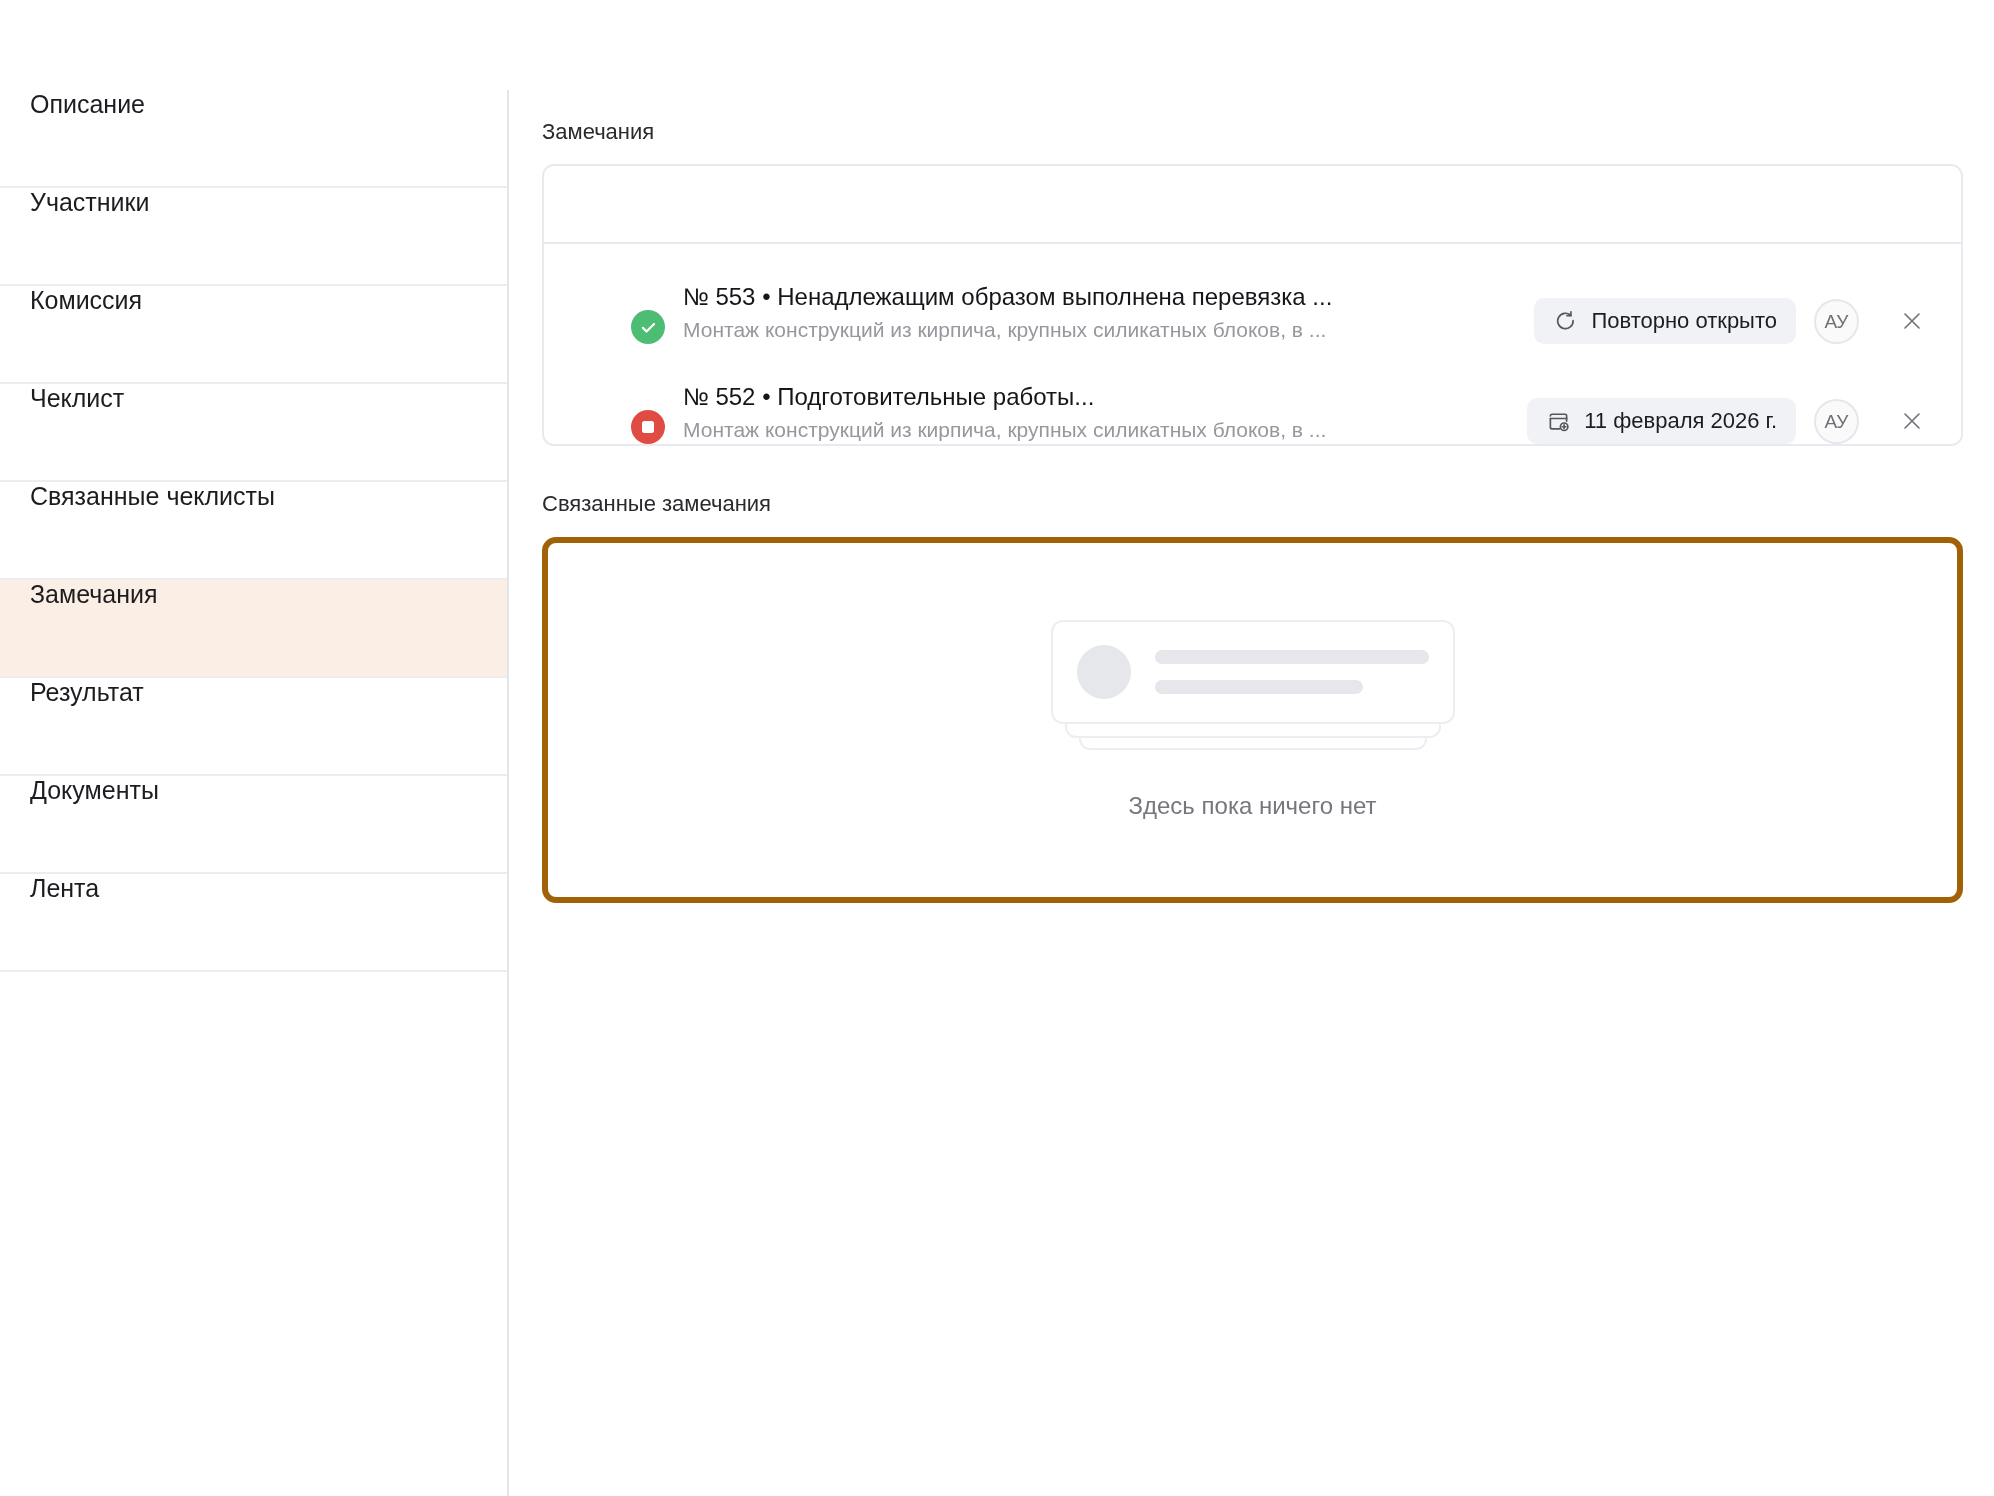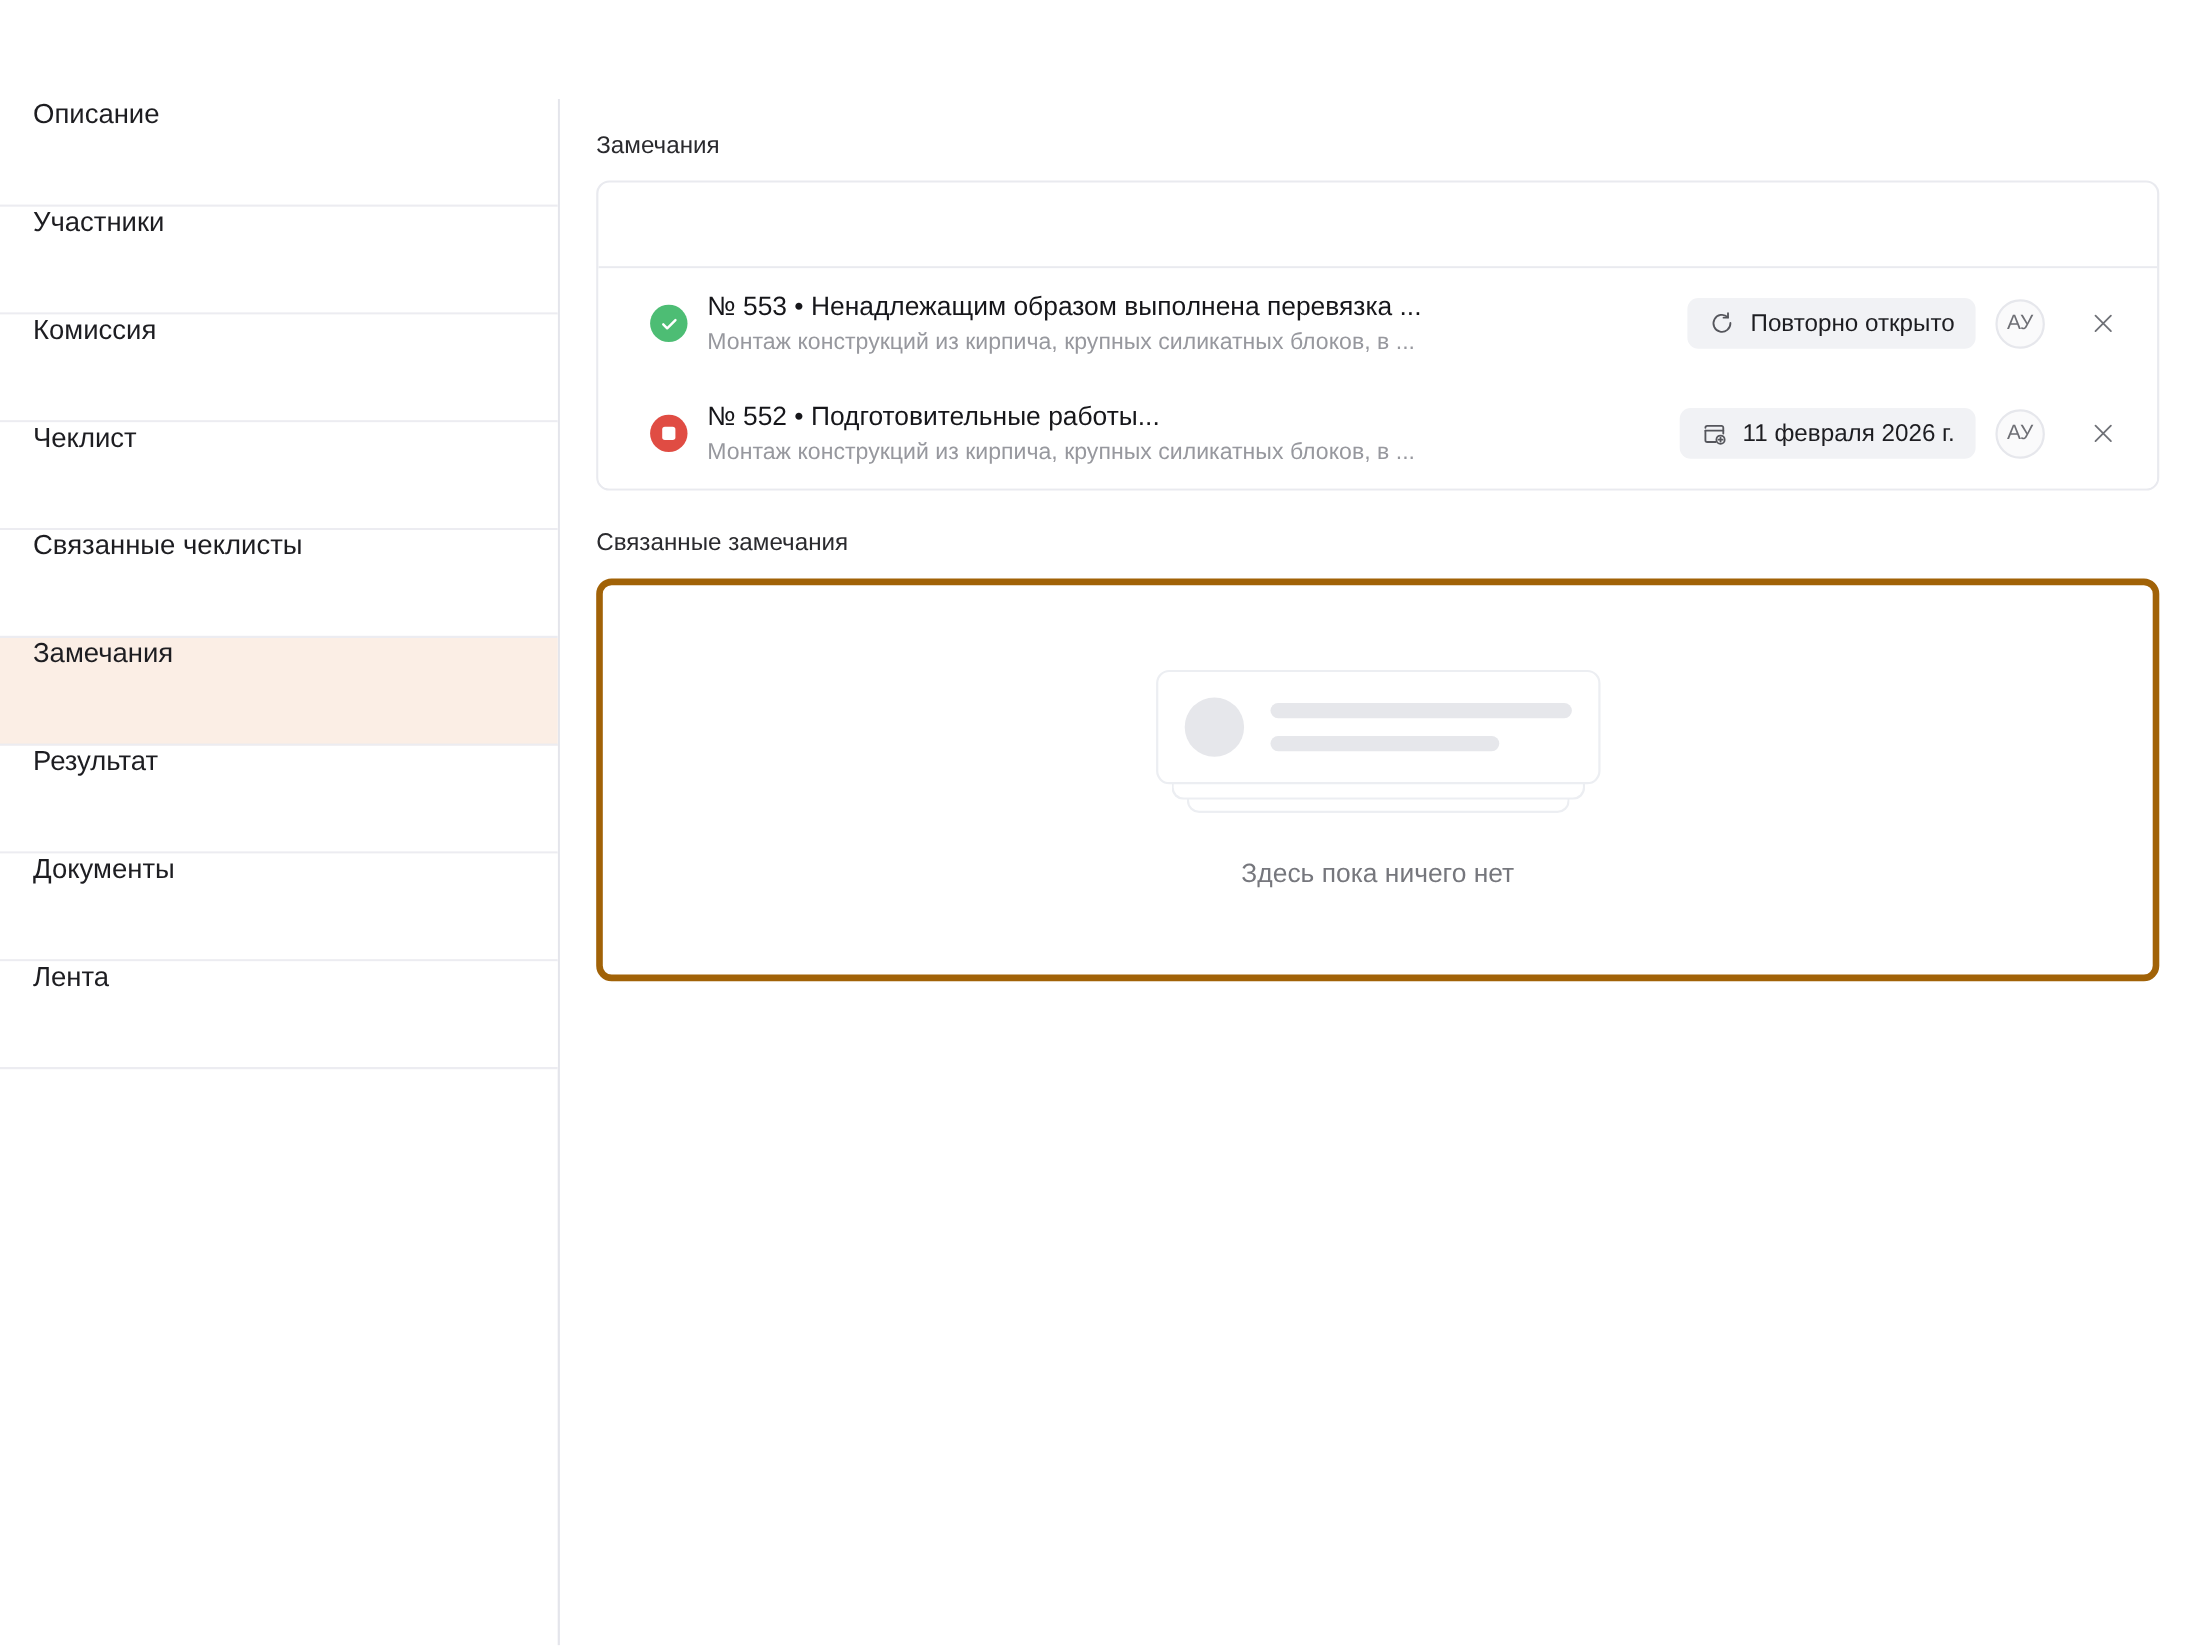--- a/index.html
+++ b/index.html
@@ -116,24 +116,25 @@
     justify-content: center;
     font-size: 25px;
     color: #6d6e74;
     cursor: pointer;
     background: #fff;
   }
   .tab + .tab { border-left: 2px solid #e9eaef; }
 
   .rrow {
     display: flex;
-    align-items: center;
+    align-items: flex-end;
     height: 100px;
     padding: 0 0 0 47px;
     background: #fff;
+    margin-left: 40px;
   }
   .rrow + .rrow { }
 
   .status-dot {
     width: 34px; height: 34px;
     border-radius: 50%;
     flex: 0 0 34px;
     display: flex; align-items: center; justify-content: center;
     margin-right: 18px;
   }
@@ -388,21 +389,21 @@
         </div>
         <div class="row-close">
           <svg width="28" height="28" viewBox="0 0 24 24" fill="none" stroke="currentColor" stroke-width="1.4" stroke-linecap="round">
             <path d="M6 6l12 12M18 6L6 18"></path>
           </svg>
         </div>
       </div>
 
     </div>
 
-    <div class="section-label" style="margin-top:34px;margin-bottom:0;">Связанные замечания</div>
+    <div class="section-label" style="margin-top:45px;margin-bottom:0;">Связанные замечания</div>
 
     <div class="empty-box">
       <div class="skeleton-wrap">
         <div class="sk-shadow2"></div>
         <div class="sk-shadow1"></div>
         <div class="sk-card">
           <div class="sk-avatar"></div>
           <div class="sk-bars">
             <div class="sk-bar b1"></div>
             <div class="sk-bar b2"></div>

